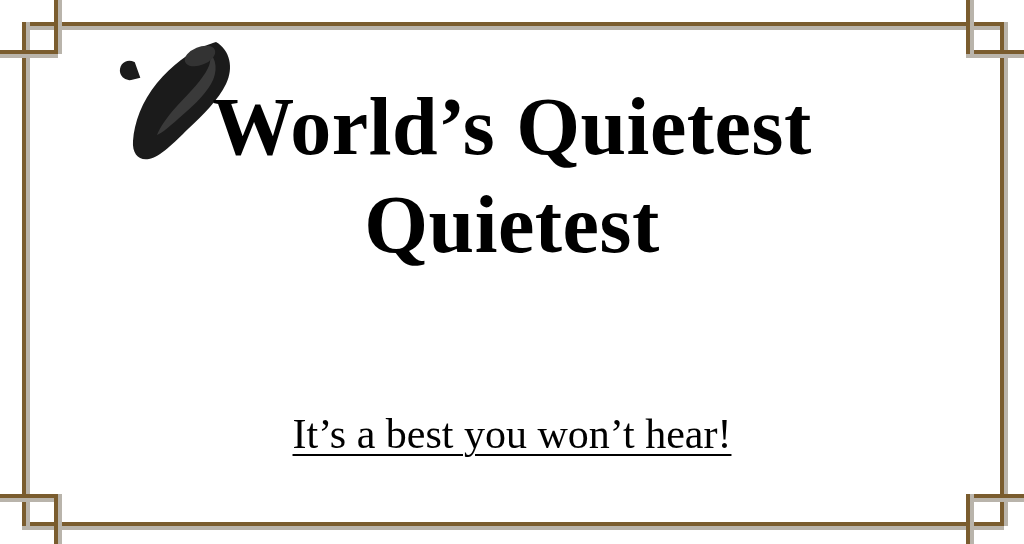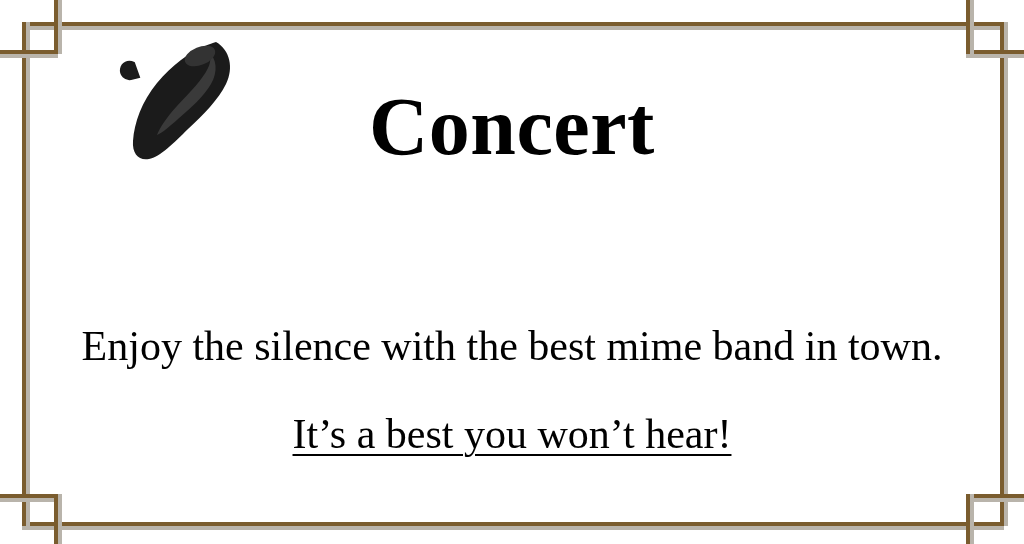--- a/index.html
+++ b/index.html
@@ -162,23 +162,23 @@
                c13 -14 26 -27 31 -38
                c3 -6 3 -12 0 -16 z" fill="#3a3a3a"></path>
 
       <ellipse cx="88" cy="26" rx="16" ry="9" transform="rotate(-22 88 26)" fill="#333333"></ellipse>
     </svg>
   </div>
 
   <div id="content">
 
     <div id="title">
-      <div>Concert</div>
+      <div>World’s Quietest</div>
+      <div>Quietest</div>
     </div>
 
-    <div id="subtitle">Enjoy the silence with the best mime band in town.</div>
 
     <div id="tagline">
       <span class="ul">It’s a best you won’t hear!</span>
     </div>
 
   </div>
 </div>
 
 </body></html>

